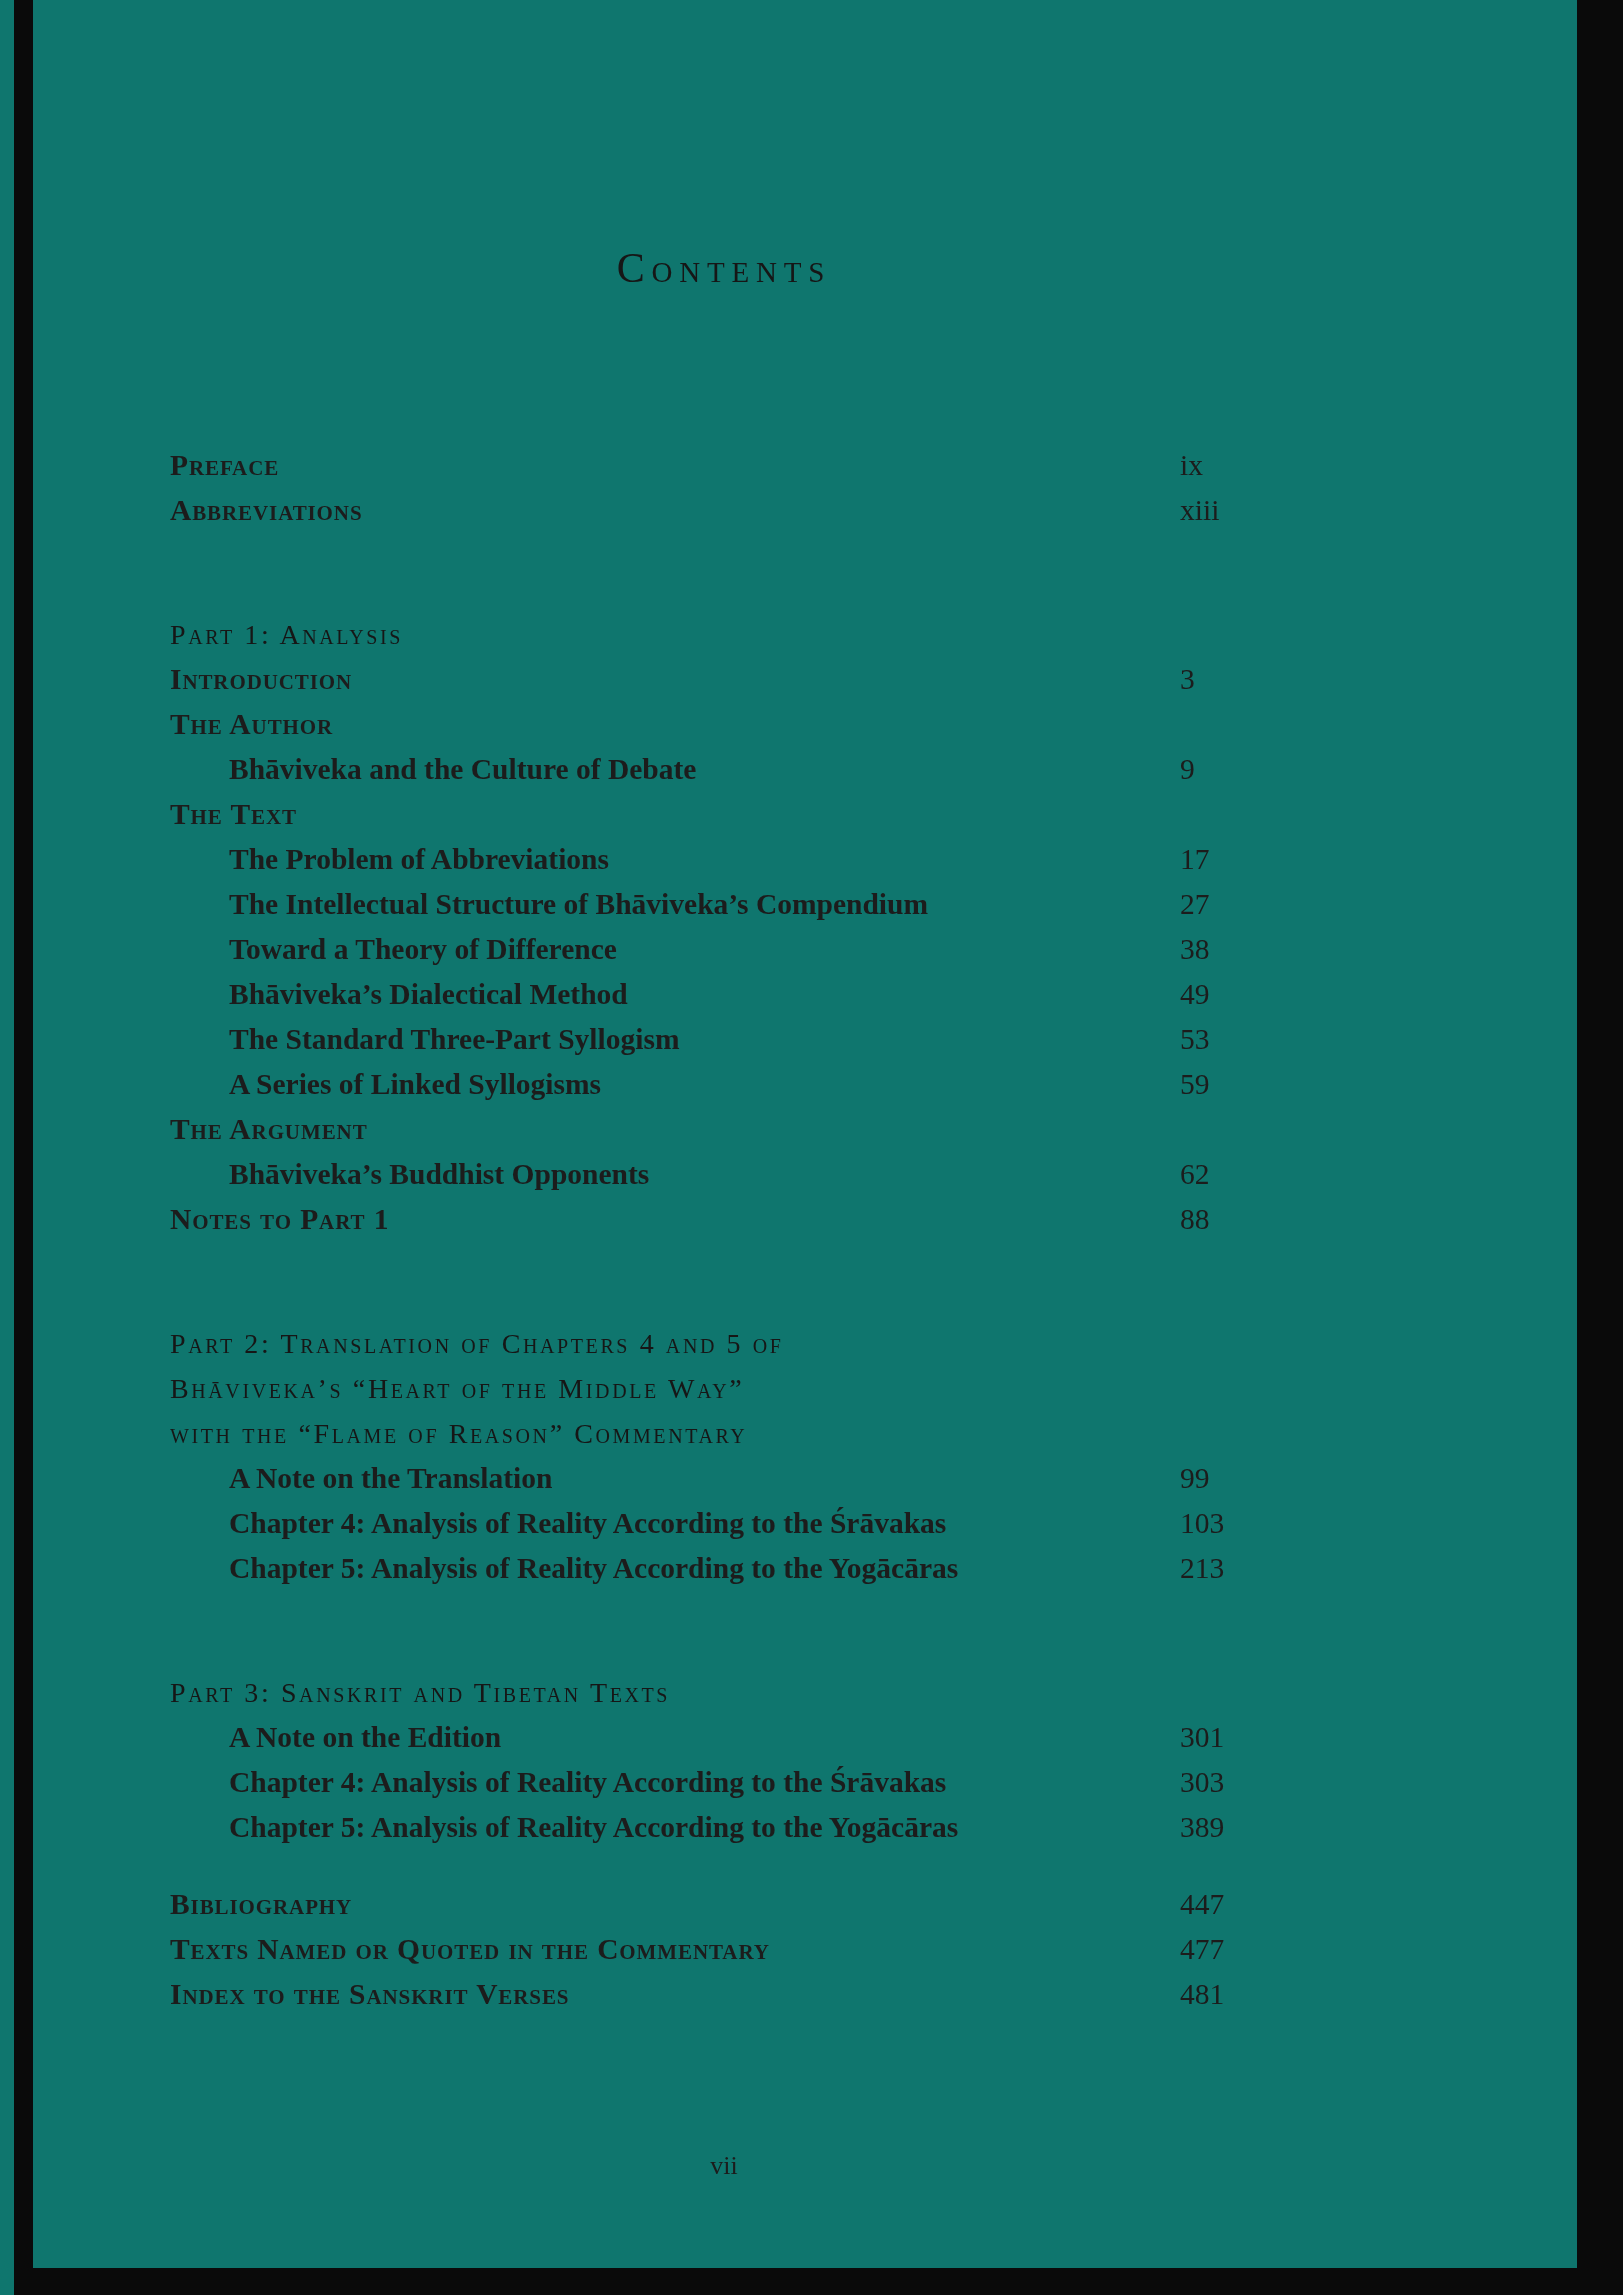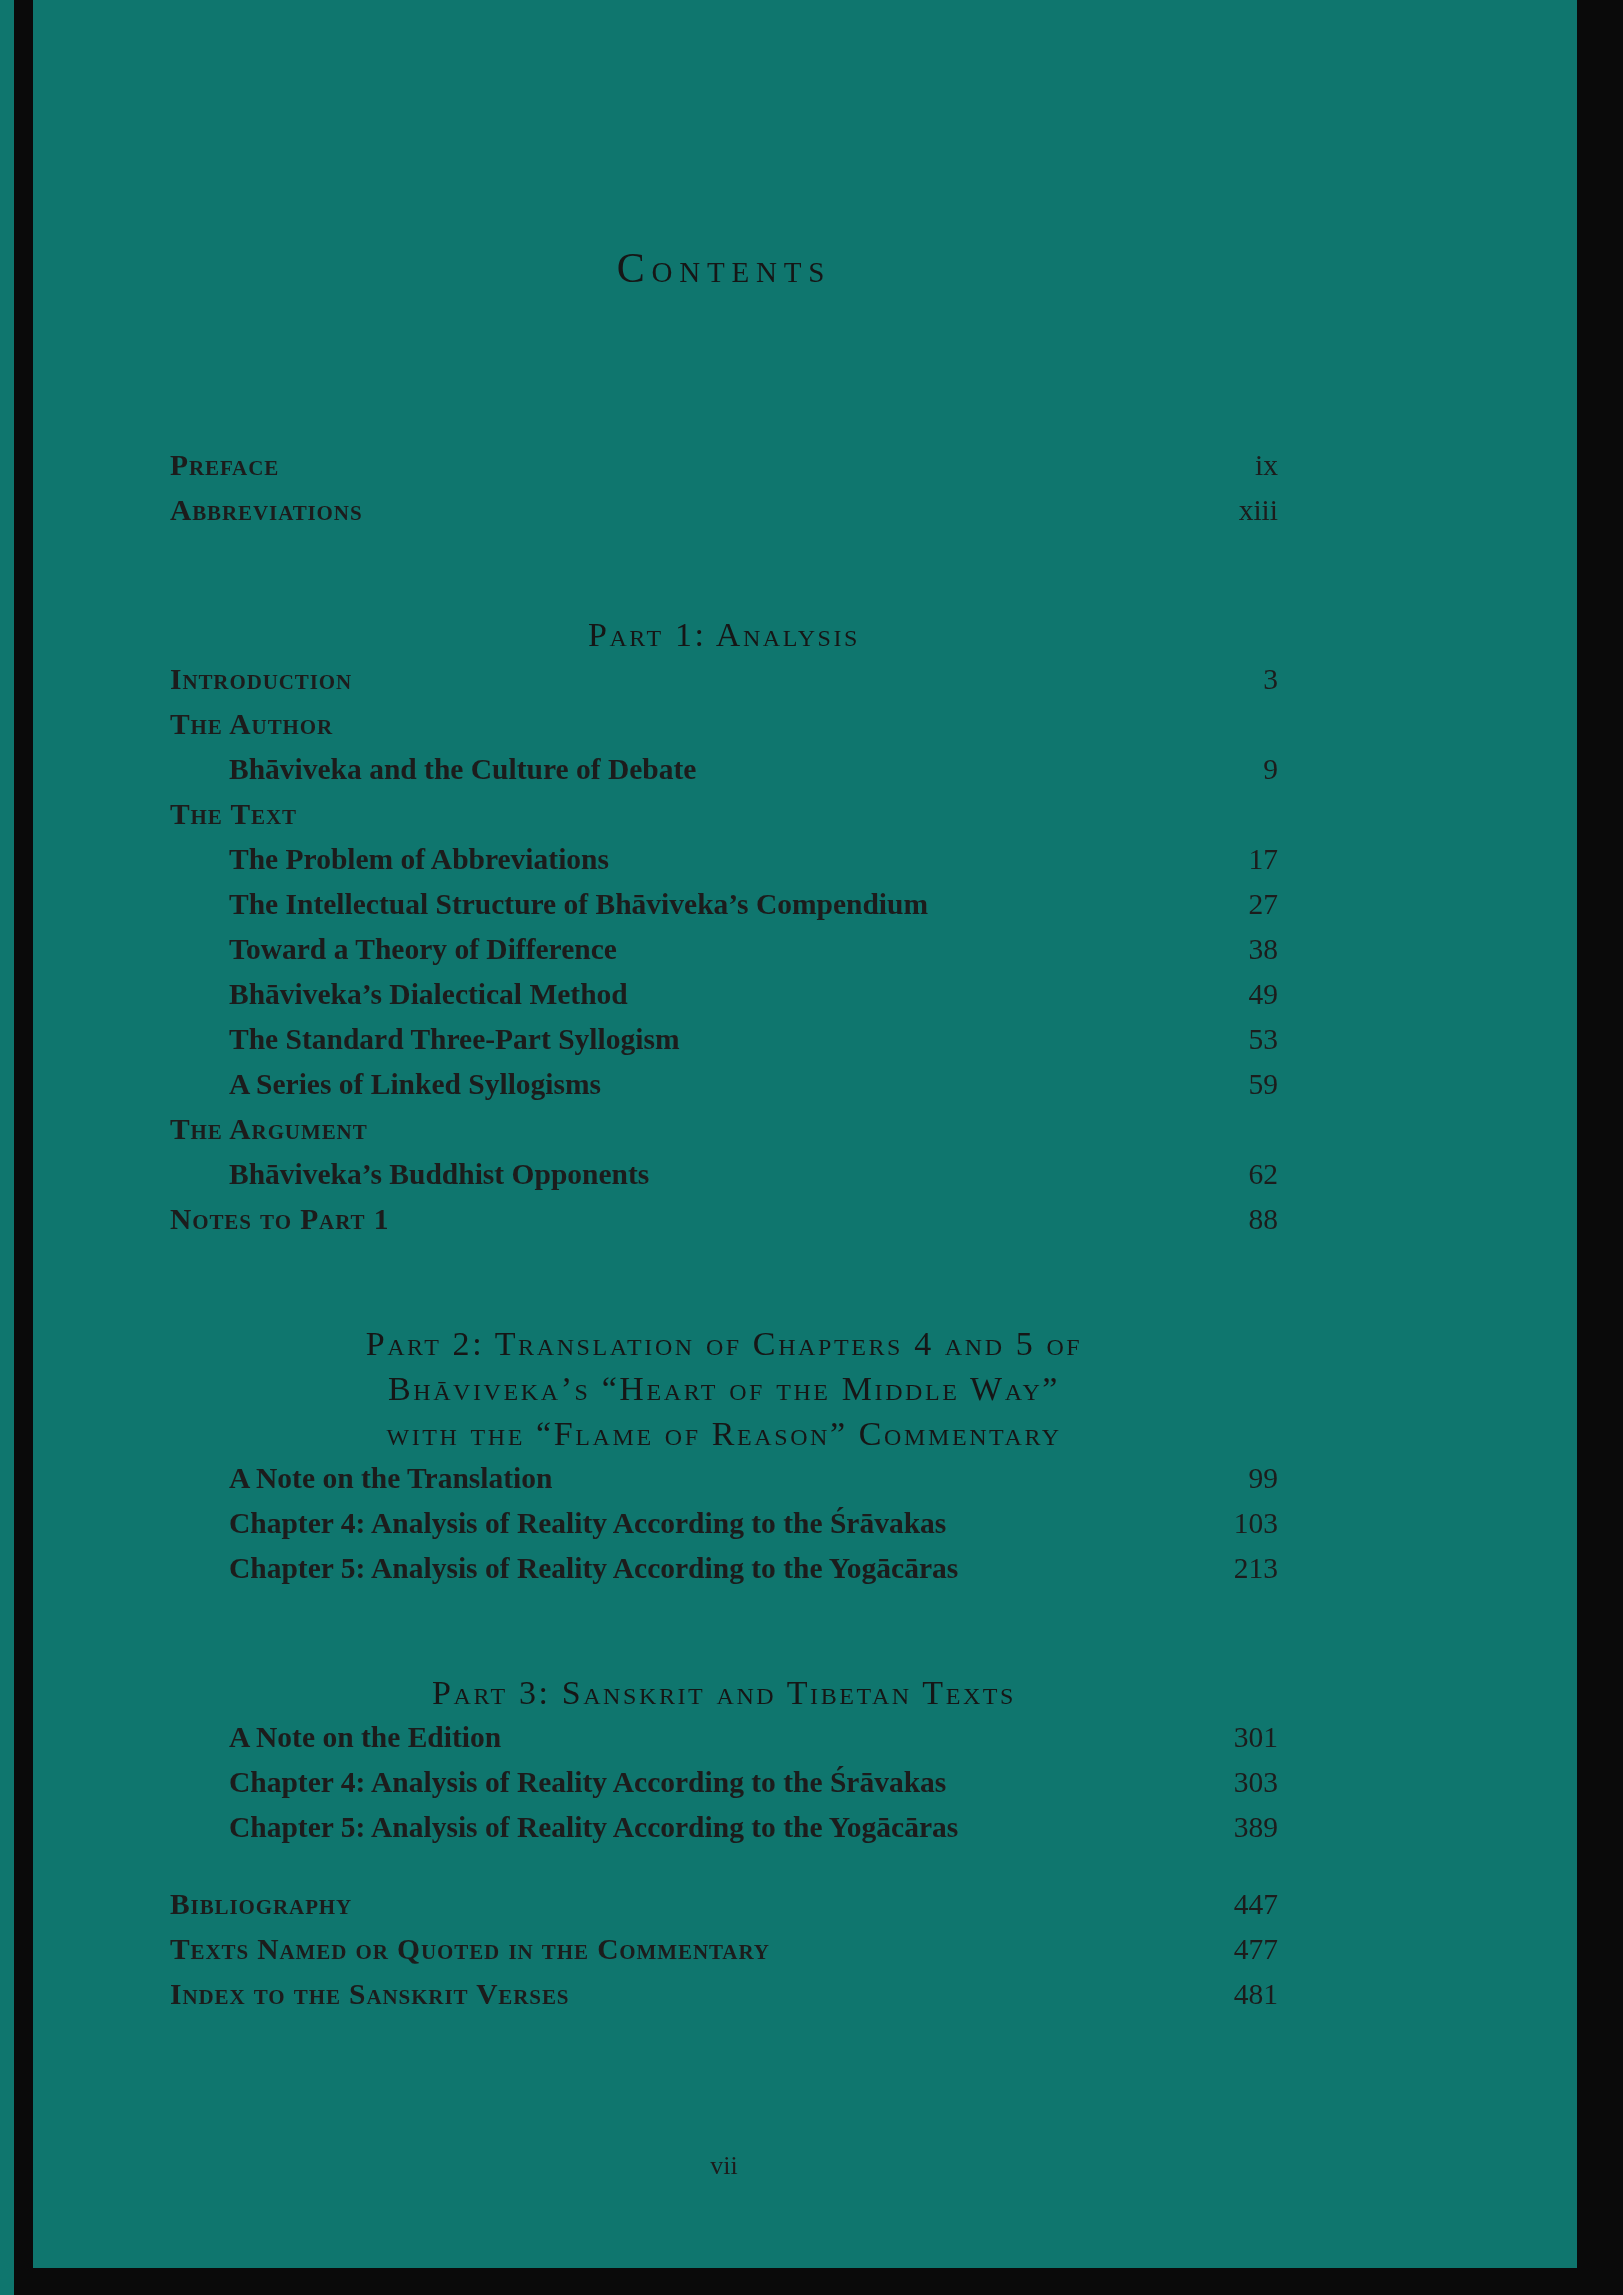--- a/index.html
+++ b/index.html
@@ -54,42 +54,41 @@
     font-weight: normal;
     color: #161616;
   }
 
   .toc-section { margin: 0; }
   .toc-section + .toc-section { margin-top: 79px; }
   .toc-section:last-child { margin-top: 32px; }
 
   .part-heading {
     font-variant: small-caps;
-    font-size: 34px;
+    font-size: 28px;
     line-height: 45px;
     letter-spacing: 2.6px;
     color: #161616;
-    text-align: center;
   }
 
   .toc-row {
     display: flex;
     align-items: baseline;
     font-size: 29.5px;
     line-height: 45px;
   }
   .toc-row.indent { padding-left: 59px; }
   .toc-row.sc .toc-label {
     font-variant: small-caps;
     letter-spacing: 0.9px;
   }
   .toc-label { flex: 1 1 auto; white-space: nowrap; font-weight: bold; }
   .toc-page {
     flex: 0 0 98px;
-    text-align: right;
+    text-align: left;
     white-space: nowrap;
   }
 
   .footer-folio {
     position: absolute;
     left: 170px;
     top: 2149px;
     width: 1108px;
     text-align: center;
     font-size: 26px;

